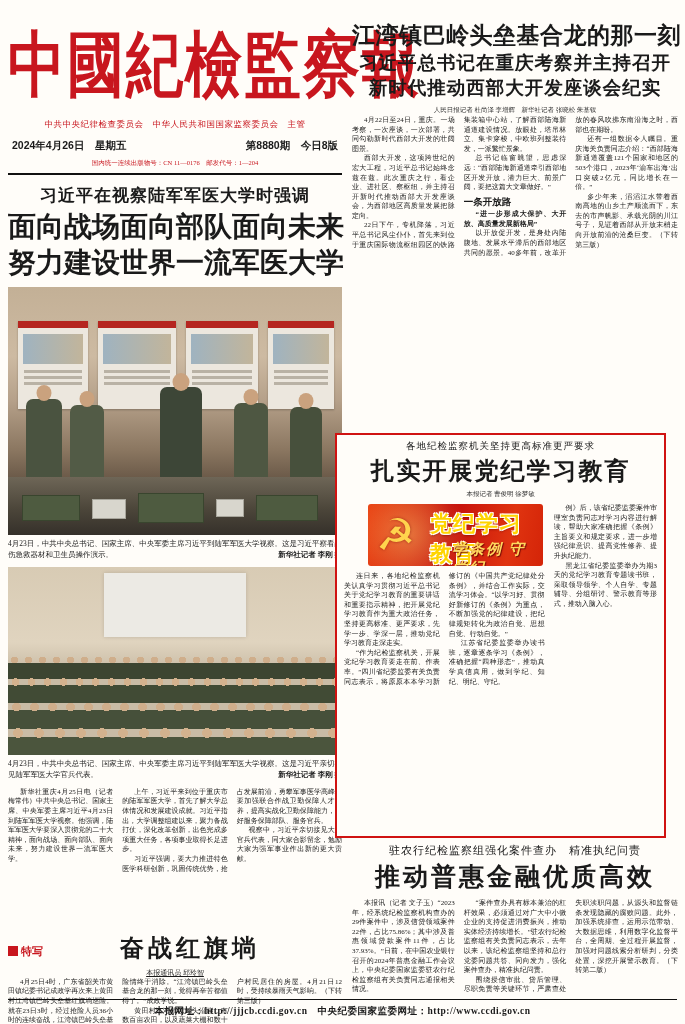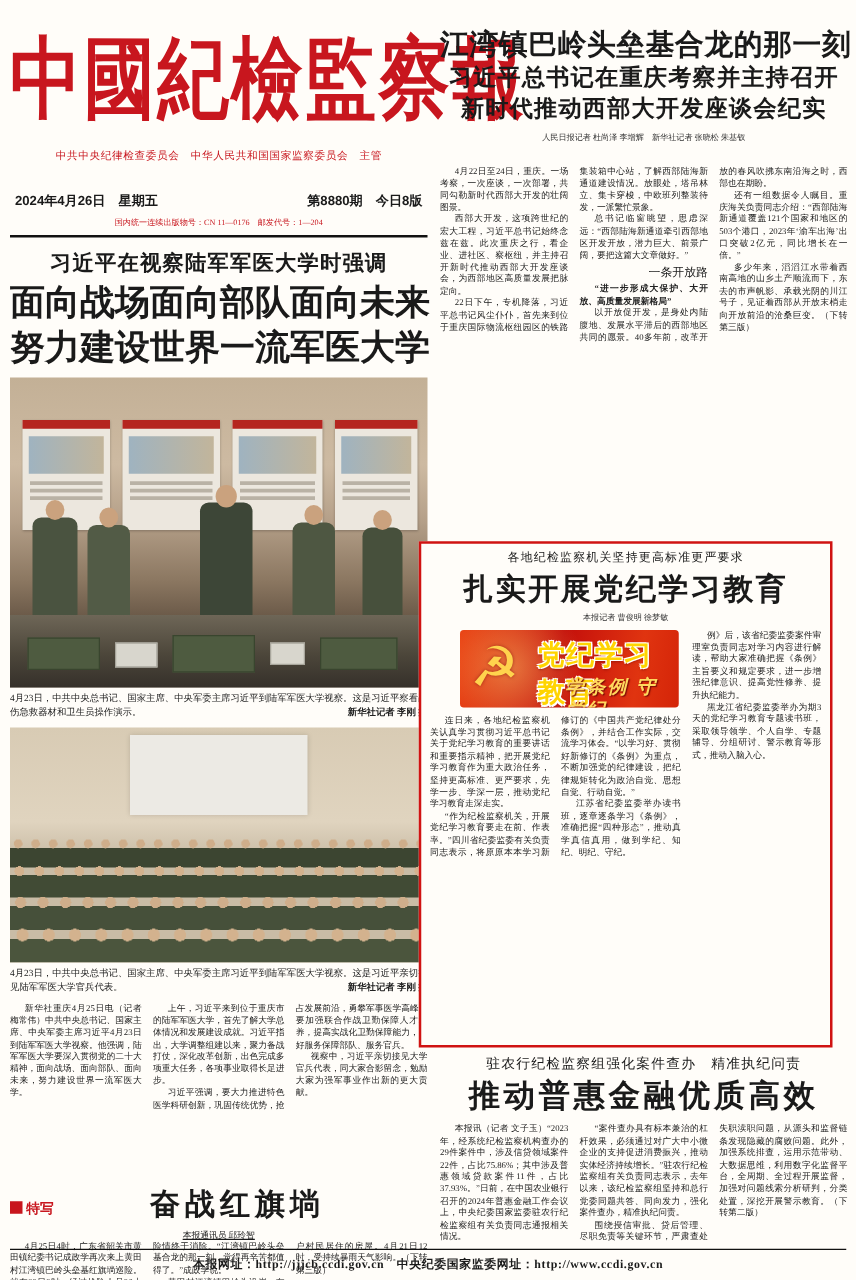--- a/index.html
+++ b/index.html
@@ -8,21 +8,21 @@
   [data-interactable]{box-sizing:border-box;}
 
   
   .leftcol{position:absolute;left:8px;top:0;width:334px;}
   .masthead{position:relative;text-align:center;}
   .mast-title{font-family:"DejaVu Serif",serif;font-weight:bold;color:#c8161e;
       font-size:57px;line-height:1.0;letter-spacing:2px;padding-top:22px;
       transform:scaleY(1.25);transform-origin:top;white-space:nowrap;}
   .mast-sup{color:#c8161e;font-size:8.5px;margin-top:40px;letter-spacing:.5px;font-family:"Liberation Sans",sans-serif;}
   .mast-daterow{display:flex;justify-content:space-between;font-size:10.5px;font-weight:bold;
-      margin-top:23px;padding:0 4px;font-family:"Liberation Sans",sans-serif;}
+      margin-top:8px;padding:0 4px;font-family:"Liberation Sans",sans-serif;}
   .mast-pub{color:#c8161e;font-size:6.5px;margin-top:6px;}
   .mast-rule{border-top:2.5px solid #111;margin-top:5px;}
 
   .lead-kicker{font-size:17px;font-weight:bold;text-align:center;margin-top:9px;letter-spacing:1px;}
   .lead-h{font-family:Liberation Sans, sans-serif;font-weight:bold;
       font-size:28px;text-align:center;line-height:1.15;letter-spacing:0px;margin-top:4px;white-space:nowrap;}
 
   
   .photo1{position:relative;margin-top:8px;width:334px;height:248px;overflow:hidden;
      background:linear-gradient(180deg,#c3b096 0%,#cdbaa2 28%,#b5a089 46%,#8a7660 66%,#5d4d3e 82%,#413529 100%);}
@@ -64,22 +64,22 @@
   .tx-label .sq{width:10px;height:10px;background:#c8161e;display:inline-block;}
   .hq-head{font-size:24px;font-weight:bold;text-align:center;letter-spacing:4px;padding-left:30px;}
   .hq-byline{text-align:center;font-size:7px;margin-top:4px;text-decoration:underline;}
   .hq-body{margin-top:6px;height:52px;overflow:hidden;}
 
   
   .rightcol{position:absolute;left:352px;top:0;width:326px;}
   .west-h1{font-size:23px;font-weight:bold;text-align:center;margin-top:20px;letter-spacing:0.5px;white-space:nowrap;}
   .west-h23{font-size:18.5px;font-weight:bold;text-align:center;line-height:1.35;letter-spacing:1px;white-space:nowrap;}
   .west-byline{font-size:6.5px;text-align:center;margin-top:5px;color:#333;}
-  .west-body{margin-top:18px;height:288px;overflow:hidden;}
-  .subhead{font-size:9.5px;font-weight:normal;text-align:right;margin:5px 0 3px;}
+  .west-body{margin-top:1px;height:288px;overflow:hidden;}
+  .subhead{font-size:9.5px;font-weight:bold;text-align:left;margin:5px 0 3px;}
   .quote{font-weight:bold;color:#222;}
 
   
   .redbox{position:absolute;left:335px;top:433px;width:331px;height:405px;border:2.5px solid #d01312;
       background:#fffdf9;padding:5px 7px;box-sizing:border-box;}
   .rb-kicker{font-size:9.5px;text-align:center;letter-spacing:1px;}
   .rb-head{font-size:24px;font-weight:bold;text-align:center;letter-spacing:2px;margin-top:2px;}
   .rb-byline{font-size:6.5px;text-align:center;margin-top:3px;color:#333;}
   .rb-content{display:flex;gap:9px;margin-top:5px;height:333px;overflow:hidden;}
   .rb-left{width:66%;}

